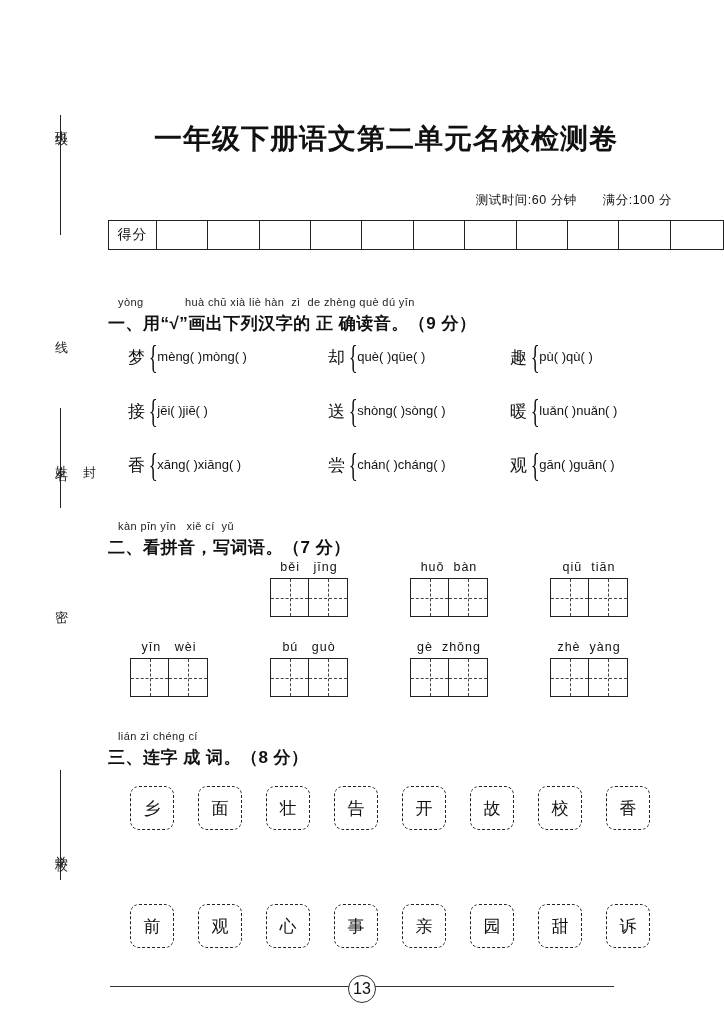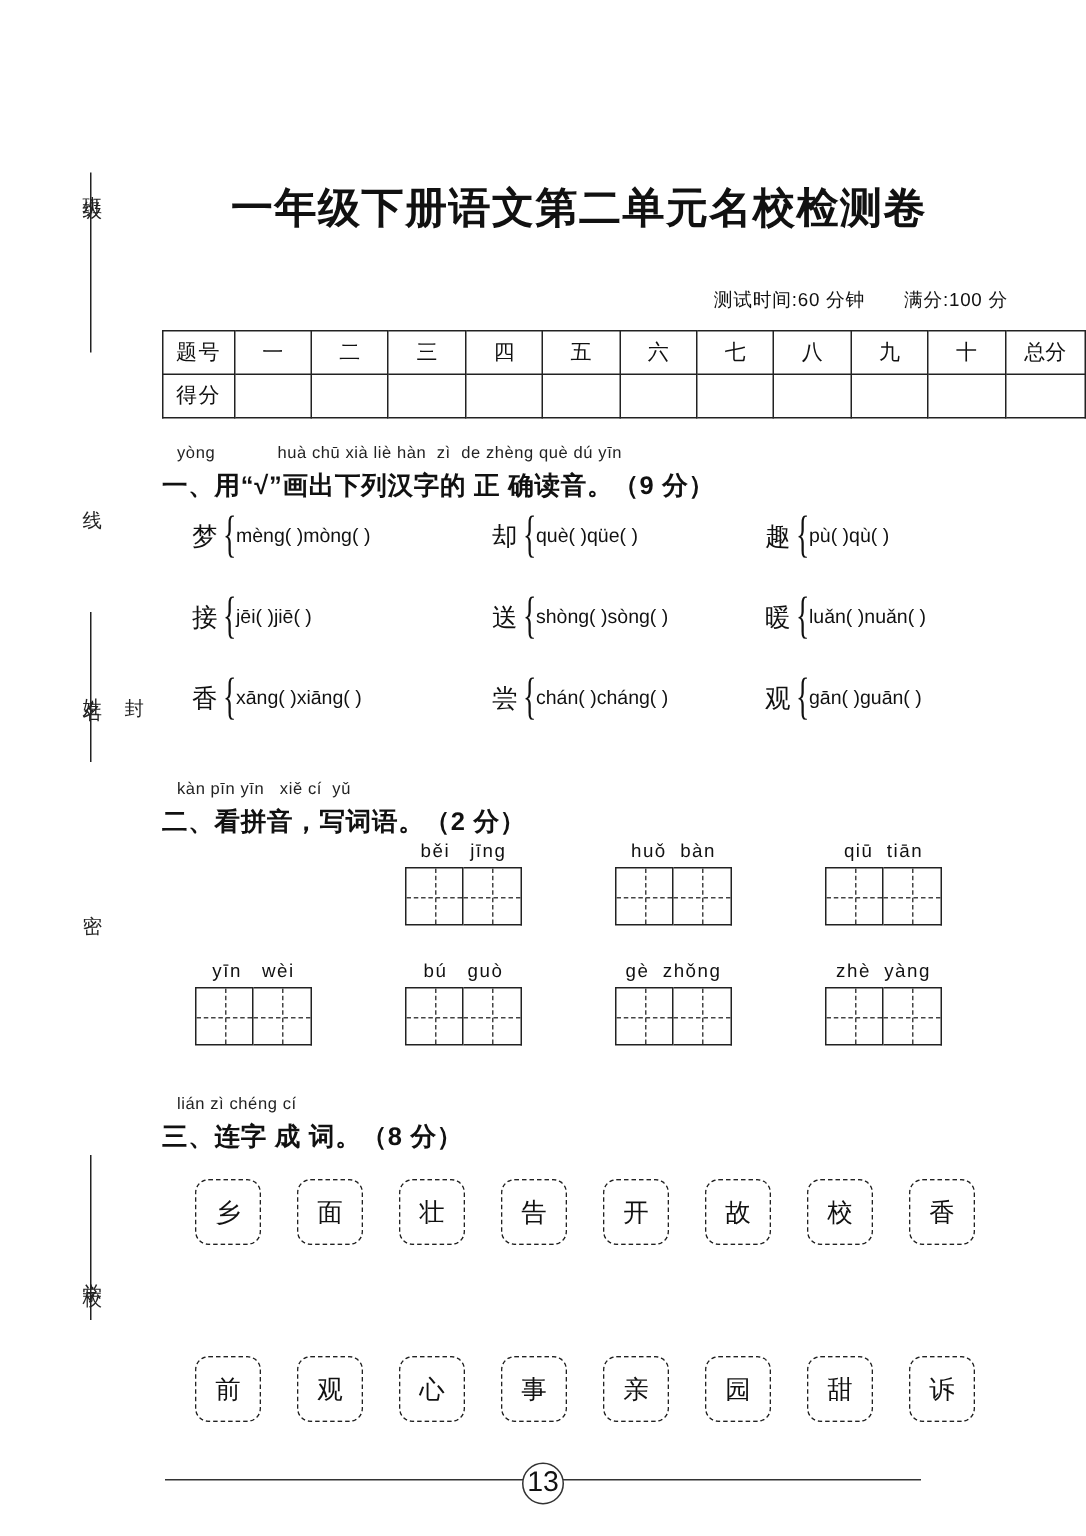--- a/index.html
+++ b/index.html
@@ -138,21 +138,21 @@
   
   .footer-rule{
     position:absolute;left:110px;right:110px;top:986px;
     border-top:1px solid #333;
   }
   .page-num{
     position:absolute;top:975px;left:50%;transform:translateX(-50%);
     width:26px;height:26px;border-radius:50%;
     background:#fff;border:1px solid #333;
     display:flex;align-items:center;justify-content:center;
-    font-size:19px;
+    font-size:16px;
     font-family:"Liberation Sans", sans-serif;
     text-align:right;
   }
 </style>
 </head>
 <body>
 
 <div class="page">
 
   <div class="left-margin">
@@ -173,34 +173,20 @@
 
   <div class="title">一年级下册语文第二单元名校检测卷</div>
 
   <div class="meta">
     <span>测试时间:60 分钟</span>
     <span>满分:100 分</span>
   </div>
 
   <table class="score-table">
     <tbody>
-        <tr>
-      <td class="head">题号</td>
-      <td>一</td>
-      <td>二</td>
-      <td>三</td>
-      <td>四</td>
-      <td>五</td>
-      <td>六</td>
-      <td>七</td>
-      <td>八</td>
-      <td>九</td>
-      <td>十</td>
-      <td class="total">总分</td>
-    </tr>
     <tr>
       <td class="head">得分</td>
       <td></td>
       <td></td>
       <td></td>
       <td></td>
       <td></td>
       <td></td>
       <td></td>
       <td></td>
@@ -291,21 +277,21 @@
         <span class="brace">{</span>
         <span class="opts">
           <span class="opt">gān(      )</span>
           <span class="opt">guān(      )</span>
         </span>
       </div>
     </div>
   </div>
 
   <div class="pinyin-line" style="top:520px;left:118px;">kàn pīn yīn   xiě cí  yǔ</div>
-  <div class="sec-head" style="top:536px;left:108px;">二、看拼音，写词语。（2 分）</div>
+  <div class="sec-head" style="top:536px;left:108px;">二、看拼音，写词语。（7 分）</div>
 
   <div class="ex2">
     <div class="band">
       <div class="cell-group" style="left:162px;">
         <div class="py">běi   jīng</div>
         <div class="tzg">
           <div class="sq"></div>
           <div class="sq"></div>
         </div>
       </div>

